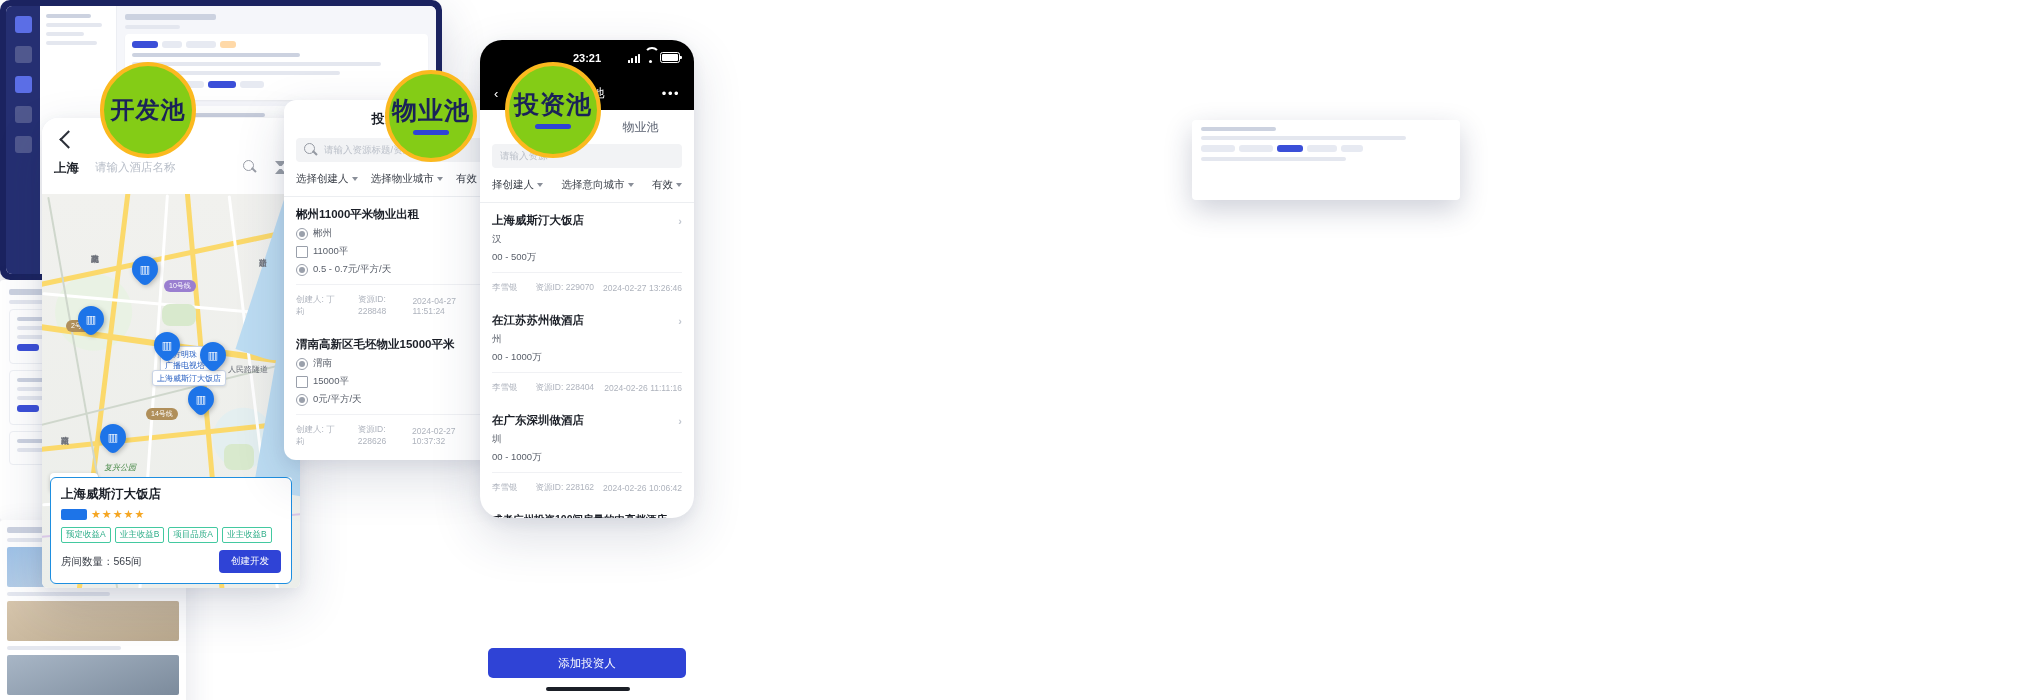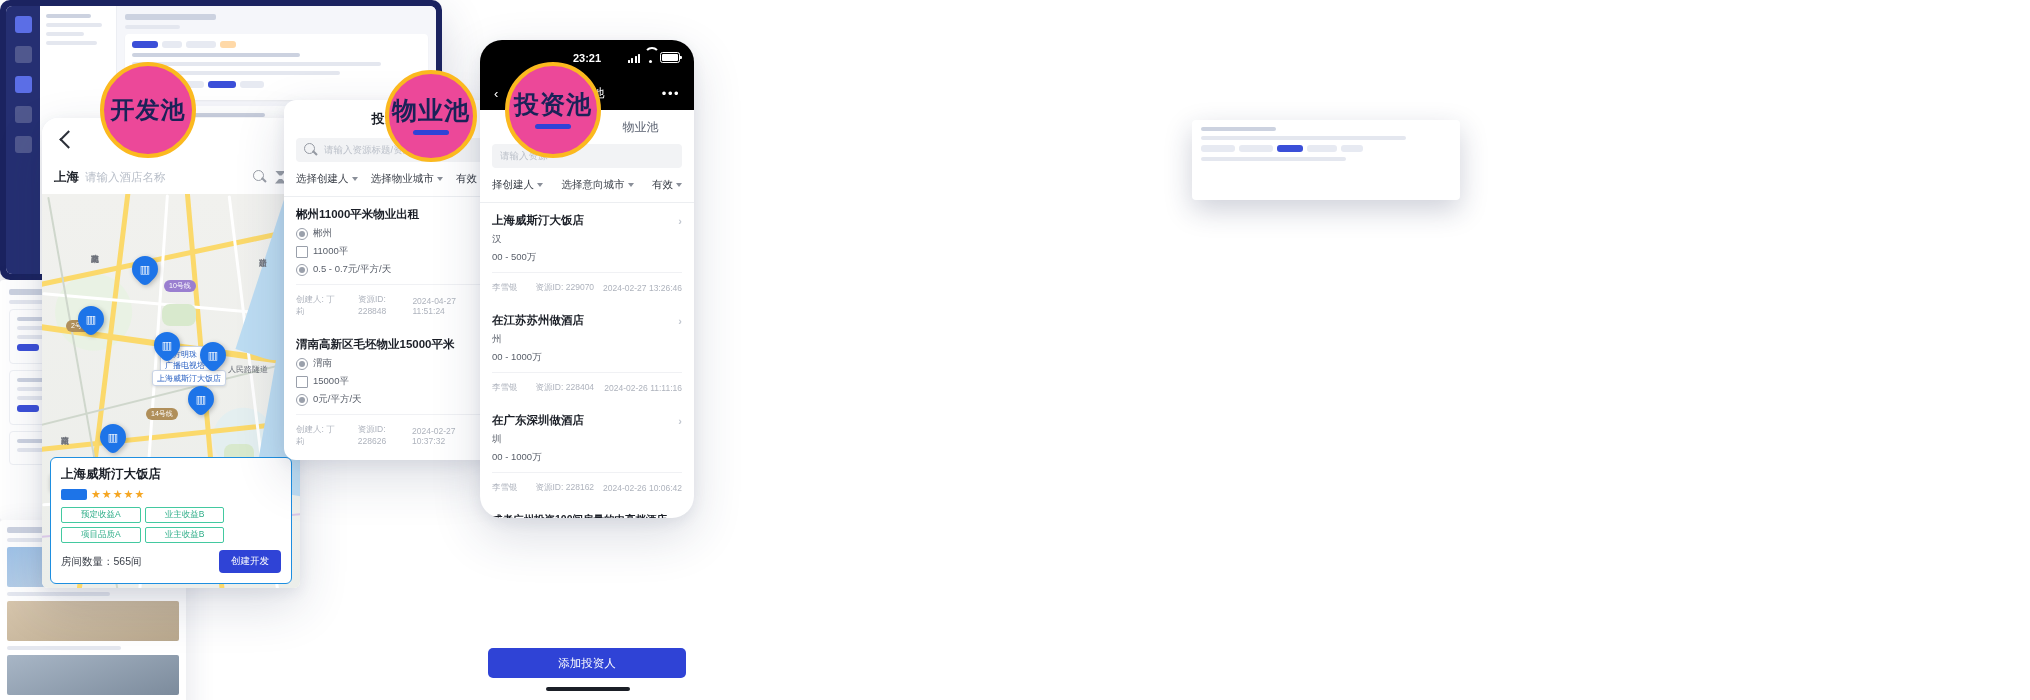--- a/index.html
+++ b/index.html
@@ -8,21 +8,21 @@
 
   
   .abs{position:absolute;}
   .card-shadow{box-shadow:0 18px 50px rgba(40,50,90,.16),0 4px 14px rgba(40,50,90,.08);}
 
   
   #phone1{left:42px;top:118px;width:258px;height:470px;background:#fff;border-radius:16px 16px 6px 6px;overflow:hidden;}
   #phone1 .p1head{height:42px;background:#fff;display:flex;align-items:center;padding-left:14px;}
   .backarrow{width:22px;height:22px;position:relative;}
   .backarrow:before{content:"";position:absolute;left:6px;top:5px;width:11px;height:11px;border-left:2.4px solid #2b2f38;border-bottom:2.4px solid #2b2f38;transform:rotate(45deg);}
-  #phone1 .searchrow{height:34px;background:#fff;display:flex;align-items:center;padding:0 12px;gap:6px;}
+  #phone1 .searchrow{height:34px;background:#fff;display:flex;padding:0 12px;gap:16px;}
   .city{font-size:12.5px;color:#23272e;font-weight:600;}
   .ph{font-size:11.5px;color:#b9bfc9;flex:1;}
   .mg-ic{width:15px;height:15px;position:relative;opacity:.62;}
   .mg-ic:before{content:"";position:absolute;left:0;top:0;width:9px;height:9px;border:1.6px solid #5c6370;border-radius:50%;}
   .mg-ic:after{content:"";position:absolute;left:8px;top:9px;width:6px;height:1.6px;background:#5c6370;transform:rotate(45deg);}
   .fl-ic{width:14px;height:15px;position:relative;opacity:.62;}
   .fl-ic:before{content:"";position:absolute;left:1px;top:1px;width:11px;height:5px;background:#5c6370;clip-path:polygon(0 0,100% 0,60% 100%,40% 100%);}
   .fl-ic:after{content:"";position:absolute;left:1px;bottom:1px;width:11px;height:5px;background:#5c6370;clip-path:polygon(40% 0,60% 0,100% 100%,0 100%);}
 
   .map{position:relative;width:100%;height:394px;background:
@@ -47,27 +47,27 @@
 
   .listbtn{position:absolute;left:8px;bottom:96px;background:#fff;border-radius:4px;font-size:9px;color:#333;padding:3px 6px;box-shadow:0 1px 4px rgba(0,0,0,.18);}
   .lvl{position:absolute;right:8px;bottom:96px;background:rgba(255,255,255,.9);border-radius:3px;font-size:8px;color:#666;padding:2px 5px;}
 
   .hotelcard{position:absolute;left:8px;right:8px;bottom:4px;background:#fff;border:1.5px solid #1e8fe0;border-radius:6px;padding:8px 10px 10px;}
   .hotelcard .hname{font-size:12.5px;font-weight:700;color:#1b1f27;margin-bottom:5px;}
   .starrow{display:flex;align-items:center;gap:4px;margin-bottom:6px;}
   .bluechip{background:#1d74e8;width:26px;height:11px;border-radius:2px;}
   .stars{color:#f5a623;font-size:11px;letter-spacing:1px;}
   .tagwrap{display:flex;flex-wrap:wrap;gap:4px;margin-bottom:7px;}
-  .gtag{border:1px solid #43c9a0;color:#2fae89;font-size:8.5px;border-radius:2px;padding:1px 19px;white-space:nowrap;}
+  .gtag{border:1px solid #43c9a0;color:#2fae89;font-size:8.5px;border-radius:2px;padding:1px 4px;white-space:nowrap;}
   .hfoot{display:flex;align-items:center;justify-content:space-between;}
   .hrooms{font-size:10.5px;color:#3a3f48;}
   .bluebtn{background:#2f43d6;color:#fff;font-size:9.5px;border-radius:4px;padding:5px 12px;border:none;}
 
   
-  .bubble{position:absolute;border-radius:50%;background:#ec4899;border:4px solid #fbb91f;display:flex;flex-direction:column;align-items:center;justify-content:center;}
+  .bubble{position:absolute;border-radius:50%;background:#84cc16;border:4px solid #fbb91f;display:flex;flex-direction:column;align-items:center;justify-content:center;}
   .bubble .btxt{font-size:25px;color:#1a2258;font-weight:700;letter-spacing:1px;line-height:1;}
   .bubble .bbar{width:36px;height:5px;border-radius:3px;background:#2f43d6;margin-top:7px;}
   #bub1{left:100px;top:62px;width:88px;height:88px;}
   #bub1 .btxt{font-size:24px;}
   #bub2{left:385px;top:70px;width:84px;height:84px;}
   #bub3{left:505px;top:62px;width:88px;height:88px;}
 
   
   #phone2{left:284px;top:100px;width:214px;height:360px;background:#fff;border-radius:12px;overflow:hidden;}
   .ph2head{height:38px;display:flex;align-items:center;justify-content:center;font-size:13px;font-weight:600;color:#1b1f27;}

